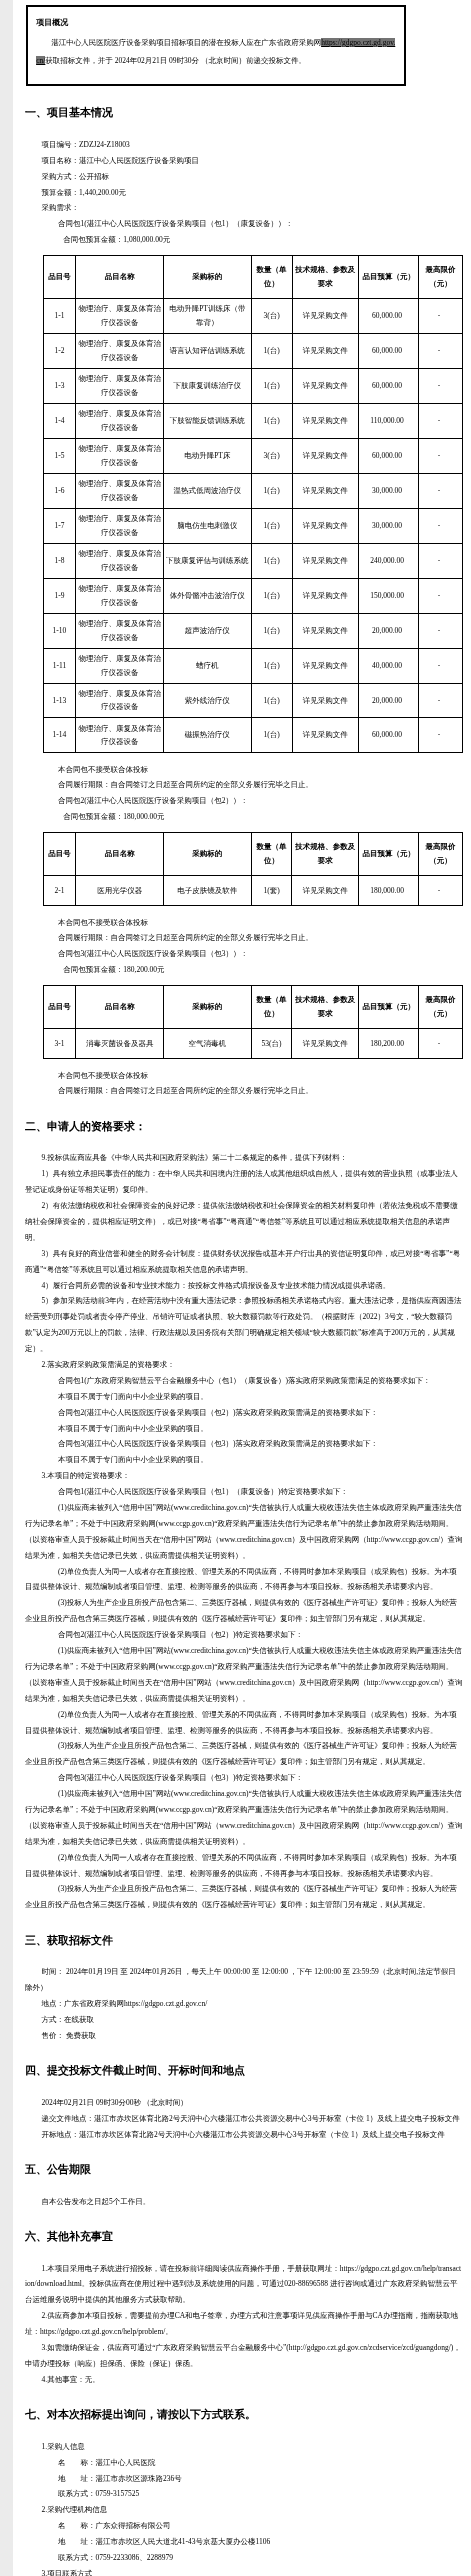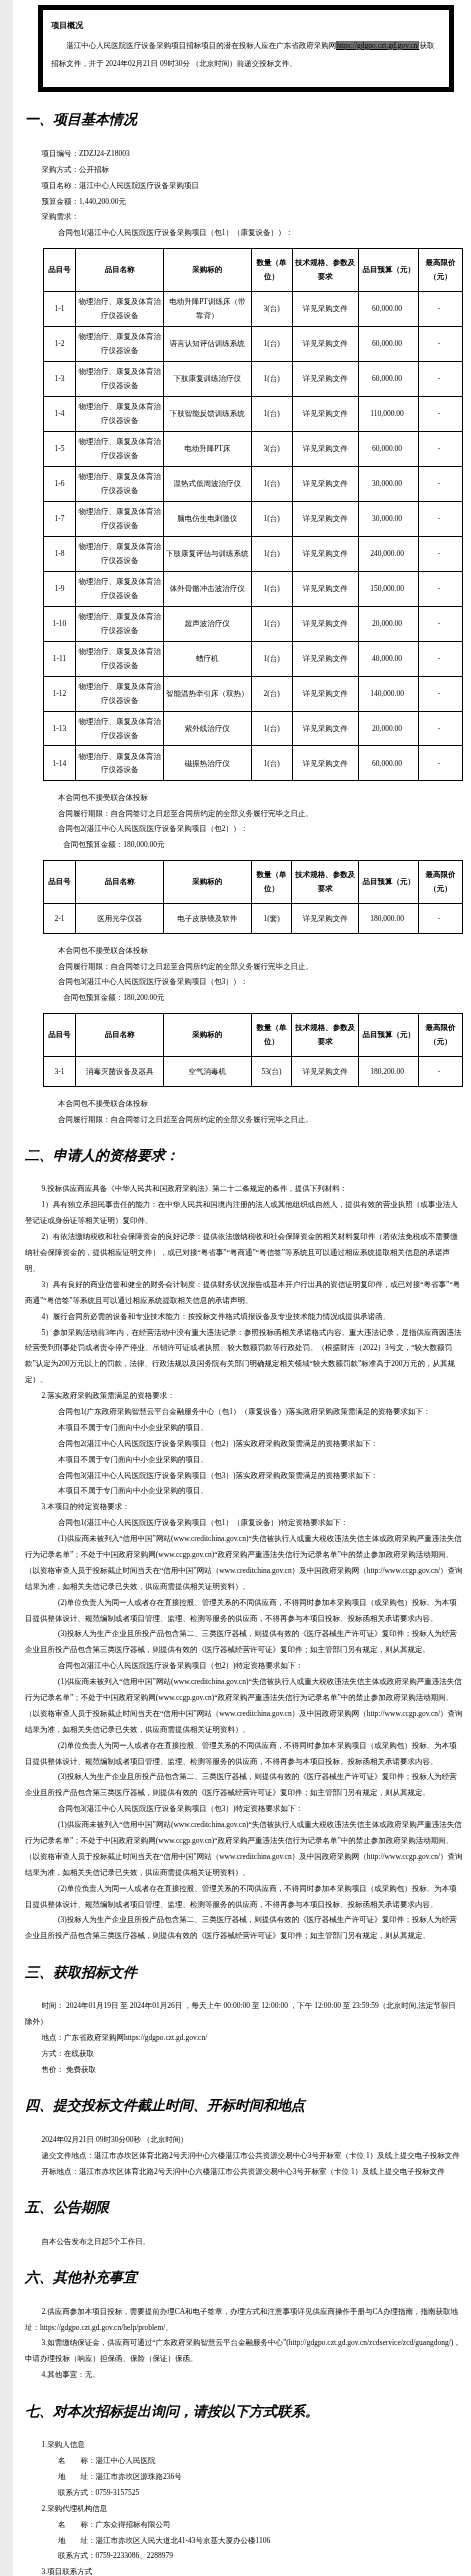--- a/index.html
+++ b/index.html
@@ -17,45 +17,44 @@
     width: 13px; height: 100%;
     background: #ebebeb;
   }
   .doc {
     margin-left: 25px;
     width: 438px;
     padding-top: 5.2px;
   }
   .overview-box {
     box-sizing: border-box;
-    width: 416px;
-    margin-left: 13px;
-    border: 5px solid #000000;
+    width: 380px;
+    margin-left: 1px;
+    border: 2px solid #000000;
     padding: 7.2px 8.2px 13.4px 8.2px;
   }
   .overview-title {
     font-family: "Liberation Sans", "DejaVu Sans", sans-serif;
     font-weight: bold;
     font-size: 8px;
     margin: 3.1px 0 5.2px 0;
   }
   .overview-text {
     margin: 0;
     font-size: 7.5px;
     line-height: 2.45;
     text-indent: 2em;
     word-break: break-all;
   }
   .hl { background: #737373; text-decoration: underline; }
   h2.sec {
     font-family: "Liberation Sans", "DejaVu Sans", sans-serif;
     font-weight: bold;
-    font-size: 14px;
+    font-size: 11px;
     margin: 19.6px 0 16.5px 0;
-    font-style: italic;
   }
   p.para {
     margin: 0;
     font-size: 7.5px;
     line-height: 2.12;
     word-break: break-all;
   }
   .ind2 { text-indent: 2.2em; }
   .ind4 { text-indent: 4.4em; }
   .ind5 { text-indent: 5.1em; }
@@ -94,28 +93,29 @@
 <div class="doc">
 
   <div class="overview-box">
     <div class="overview-title">项目概况</div>
     <p class="overview-text"><span>湛江中心人民医院医疗设备采购项目招标项目的潜在投标人应在广东省政府采购网</span><span class="hl">https://gdgpo.czt.gd.gov.cn/</span><span>获取招标文件，并于 2024年02月21日 09时30分 （北京时间）前递交投标文件。</span></p>
   </div>
 
   <h2 class="sec">一、项目基本情况</h2>
   <div id="basic-lines">
       <p class="para ind2">项目编号：ZDZJ24-Z18003</p>
+      <p class="para ind2">项目名称：湛江中心人民医院医疗设备采购项目</p>
       <p class="para ind2">采购方式：公开招标</p>
-      <p class="para ind2">项目名称：湛江中心人民医院医疗设备采购项目</p>
       <p class="para ind2">预算金额：1,440,200.00元</p>
       <p class="para ind2">采购需求：</p>
     </div>
 
   <div id="packages">
       <p class="para ind4">合同包1(湛江中心人民医院医疗设备采购项目（包1）（康复设备））：</p>
+      <p class="para ind5">合同包预算金额：1,080,000.00元</p>
       <table class="items">
         <colgroup>
           <col style="width: 33px;">
           <col style="width: 88px;">
           <col style="width: 88px;">
           <col style="width: 41px;">
           <col style="width: 67px;">
           <col style="width: 60px;">
           <col style="width: 44px;">
         </colgroup>
@@ -221,29 +221,20 @@
             <td class="num">20,000.00</td>
             <td class="num">-</td>
           </tr>
           <tr>
             <td>1-11</td>
             <td>物理治疗、康复及体育治疗仪器设备</td>
             <td>蜡疗机</td>
             <td>1(台)</td>
             <td>详见采购文件</td>
             <td class="num">40,000.00</td>
-            <td class="num">-</td>
-          </tr>
-          <tr>
-            <td>1-12</td>
-            <td>物理治疗、康复及体育治疗仪器设备</td>
-            <td>智能温热牵引床（双热）</td>
-            <td>2(台)</td>
-            <td>详见采购文件</td>
-            <td class="num">140,000.00</td>
             <td class="num">-</td>
           </tr>
           <tr>
             <td>1-13</td>
             <td>物理治疗、康复及体育治疗仪器设备</td>
             <td>紫外线治疗仪</td>
             <td>1(台)</td>
             <td>详见采购文件</td>
             <td class="num">20,000.00</td>
             <td class="num">-</td>
@@ -382,20 +373,21 @@
       <p class="para ind2">开标地点：湛江市赤坎区体育北路2号天润中心六楼湛江市公共资源交易中心3号开标室（卡位 1）及线上提交电子投标文件</p>
     </div>
 
   <h2 class="sec">五、公告期限</h2>
   <div id="notice-paras">
       <p class="para ind2">自本公告发布之日起5个工作日。</p>
     </div>
 
   <h2 class="sec">六、其他补充事宜</h2>
   <div id="other-paras">
+      <p class="para ind2">1.本项目采用电子系统进行招投标，请在投标前详细阅读供应商操作手册，手册获取网址：https://gdgpo.czt.gd.gov.cn/help/transaction/download.html。投标供应商在使用过程中遇到涉及系统使用的问题，可通过020-88696588 进行咨询或通过广东政府采购智慧云平台运维服务说明中提供的其他服务方式获取帮助。</p>
       <p class="para ind2">2.供应商参加本项目投标，需要提前办理CA和电子签章，办理方式和注意事项详见供应商操作手册与CA办理指南，指南获取地址：https://gdgpo.czt.gd.gov.cn/help/problem/。</p>
       <p class="para ind2">3.如需缴纳保证金，供应商可通过“广东政府采购智慧云平台金融服务中心”(http://gdgpo.czt.gd.gov.cn/zcdservice/zcd/guangdong/)，申请办理投标（响应）担保函、保险（保证）保函。</p>
       <p class="para ind2">4.其他事宜：无。</p>
     </div>
 
   <h2 class="sec">七、对本次招标提出询问，请按以下方式联系。</h2>
   <div id="contact-paras">
       <p class="para ind2">1.采购人信息</p>
       <p class="para ind4">名　　称：湛江中心人民医院</p>
       <p class="para ind4">地　　址：湛江市赤坎区源珠路236号</p>

